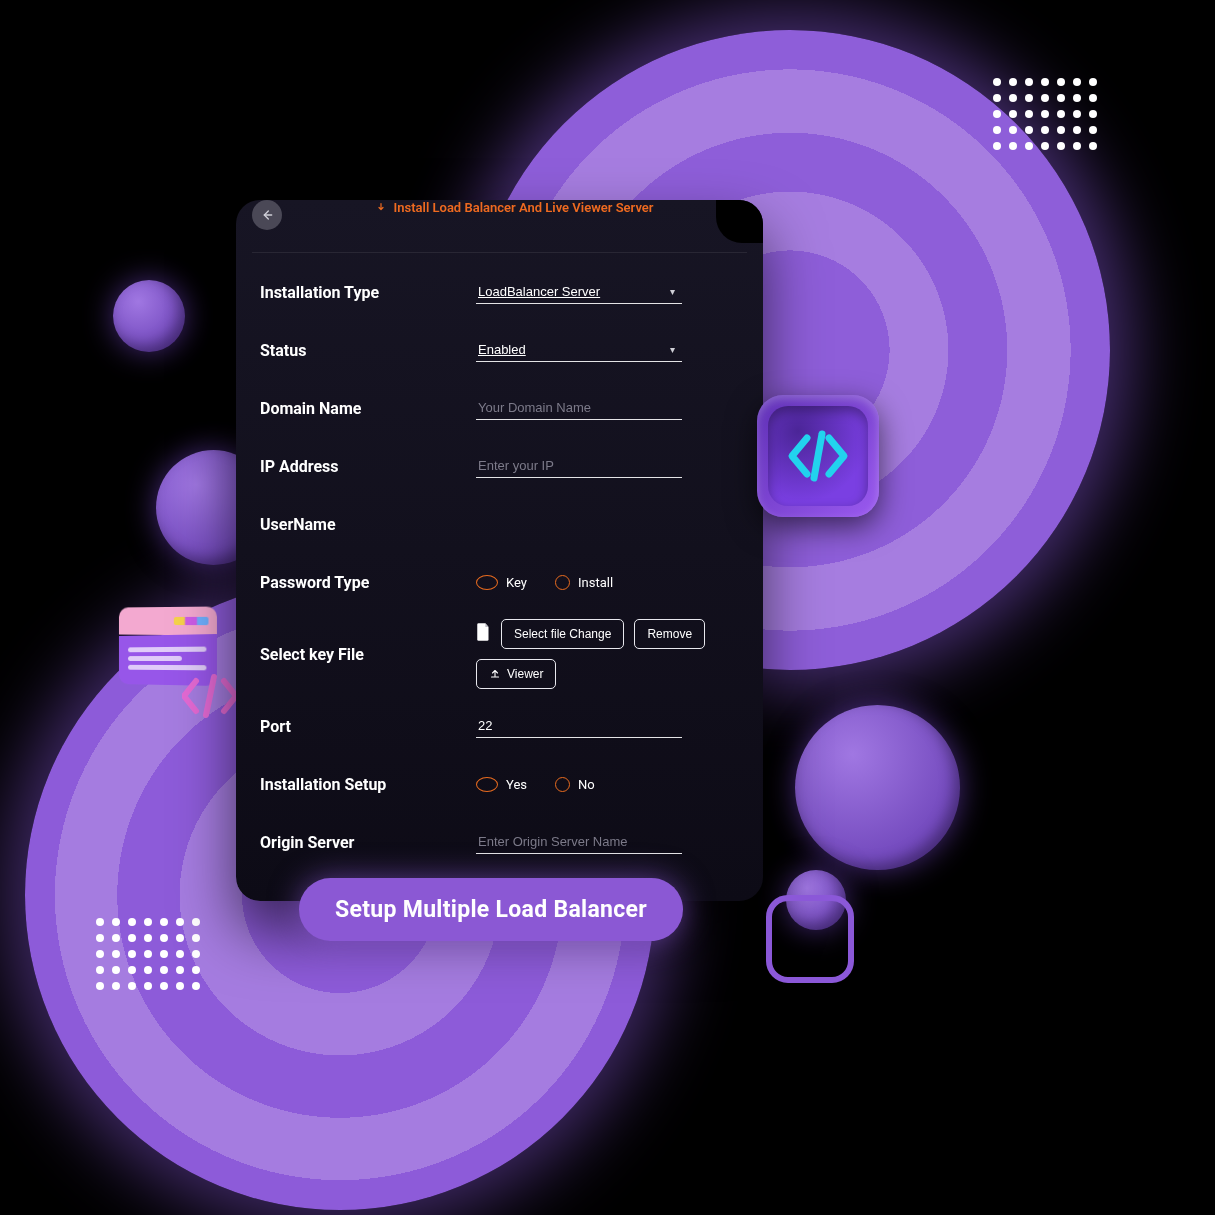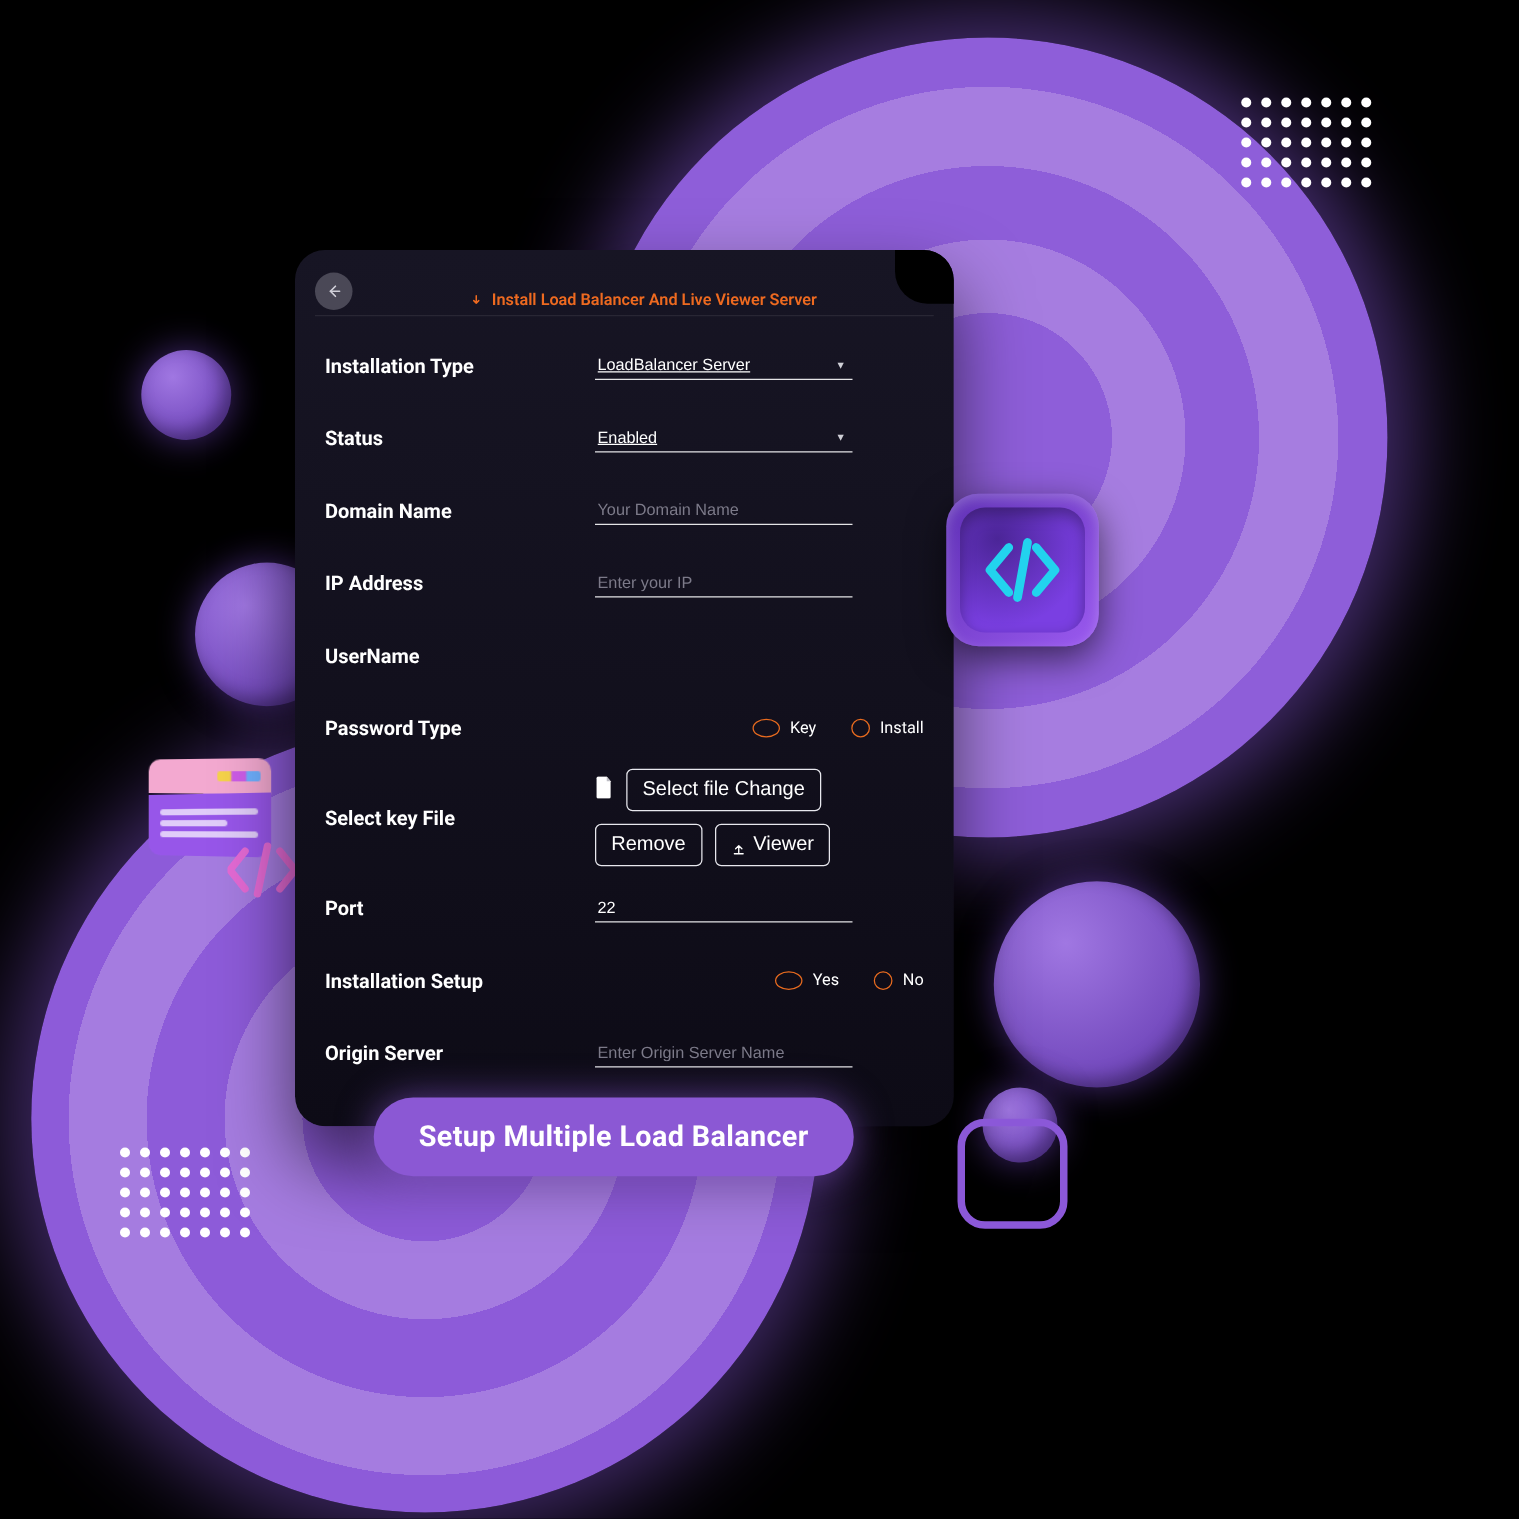--- a/index.html
+++ b/index.html
@@ -53,47 +53,47 @@
   .browsercard .top{width:100px;height:28px;border-radius:10px 10px 0 0;background:#f3a9d0;position:relative;transform:perspective(260px) rotateY(-12deg);}
   .browsercard .top::after{content:"";position:absolute;right:8px;top:10px;width:34px;height:8px;background:linear-gradient(90deg,#f5d24a 0 30%,#cd5ce8 35% 65%,#6fb0ff 70% 100%);border-radius:2px;}
   .browsercard .body{width:100px;height:50px;border-radius:0 0 10px 10px;background:#9756e9;padding:8px 10px;transform:perspective(260px) rotateY(-12deg);}
   .browsercard .body .line{height:5px;background:rgba(255,255,255,.7);border-radius:3px;margin:4px 0;}
   .browsercard .body .line.l2{width:70%;}
   .browsercard .tag{position:absolute;right:-4px;bottom:-4px;width:56px;height:50px;}
   .browsercard .tag svg{width:56px;height:50px;}
 
   
   .panel{position:absolute;left:236px;top:200px;width:527px;height:701px;border-radius:24px;background:linear-gradient(180deg,#171524,#0d0b16);padding:0;overflow:hidden;box-shadow:0 30px 60px rgba(0,0,0,.6);}
-  .panel .hdr{height:48px;display:flex;align-items:flex-end;padding:0 16px;position:relative;}
+  .panel .hdr{height:48px;display:flex;align-items:flex-start;padding:0 16px;position:relative;}
   .backbtn{width:30px;height:30px;border-radius:50%;background:#4a4856;display:flex;align-items:center;justify-content:center;cursor:pointer;}
   .backbtn svg{width:16px;height:16px;}
   .title{flex:1;text-align:center;color:#ee6a20;font-size:13px;font-weight:600;display:flex;justify-content:center;align-items:center;gap:6px;}
   .title svg{width:12px;height:12px;}
   .notch{position:absolute;right:-1px;top:-1px;width:48px;height:44px;background:#000;border-bottom-left-radius:26px;}
   .panel .divider{height:0;border-top:1px solid rgba(255,255,255,.08);margin:4px 16px 0;}
 
   .form{padding:10px 24px 0 24px;}
   .row{display:flex;align-items:center;min-height:58px;}
   .lbl{color:#fff;font-size:16px;font-weight:700;width:216px;flex:none;}
   .ctrl{flex:1;position:relative;}
 
   .sel,.ip{width:206px;background:transparent;border:none;border-bottom:1px solid #e4e4e6;color:#fff;font-size:13px;padding:4px 2px;outline:none;}
   .ip::placeholder{color:#7c7a89;}
   .sel{appearance:none;padding-right:18px;color:#fff;text-decoration:underline;}
   .sel option{background:#1b1928;color:#fff;}
   .caret{position:absolute;left:194px;top:6px;color:#cfcfd6;font-size:10px;pointer-events:none;}
 
-  .radgrp{display:flex;gap:28px;align-items:center;justify-content:flex-end;}
+  .radgrp{display:flex;gap:28px;align-items:center;}
   .rad{display:flex;align-items:center;gap:8px;color:#fff;font-size:13px;cursor:pointer;}
   .rcircle{width:15px;height:15px;border:1.7px solid #e86b1f;border-radius:50%;display:inline-flex;align-items:center;justify-content:center;}
   .rcircle.sel::after{content:"";width:7px;height:7px;border-radius:50%;background:#e86b1f;display:block;}
 
   .filegrp{display:flex;align-items:center;gap:10px;flex-wrap:wrap;}
   .fileicon{color:#fff;}
-  .fbtn{background:transparent;border:1px solid #e8e8ee;color:#fff;font-size:16px;border-radius:5px;padding:7px 12px;cursor:pointer;display:inline-flex;align-items:flex-end;gap:6px;font-weight:500;}
+  .fbtn{background:transparent;border:1px solid #e8e8ee;color:#fff;font-size:12px;border-radius:5px;padding:7px 12px;cursor:pointer;display:inline-flex;align-items:flex-start;gap:6px;font-weight:500;}
 
   
   .pill{position:absolute;left:299px;top:878px;padding:18px 36px;border-radius:999px;background:#8b58d4;color:#fff;font-size:23px;font-weight:700;letter-spacing:.3px;box-shadow:0 0 30px rgba(139,88,212,.6);text-align:center;}
 </style>
 </head>
 <body>
 
 <div class="stage">
 
   <div class="target target1"></div>

